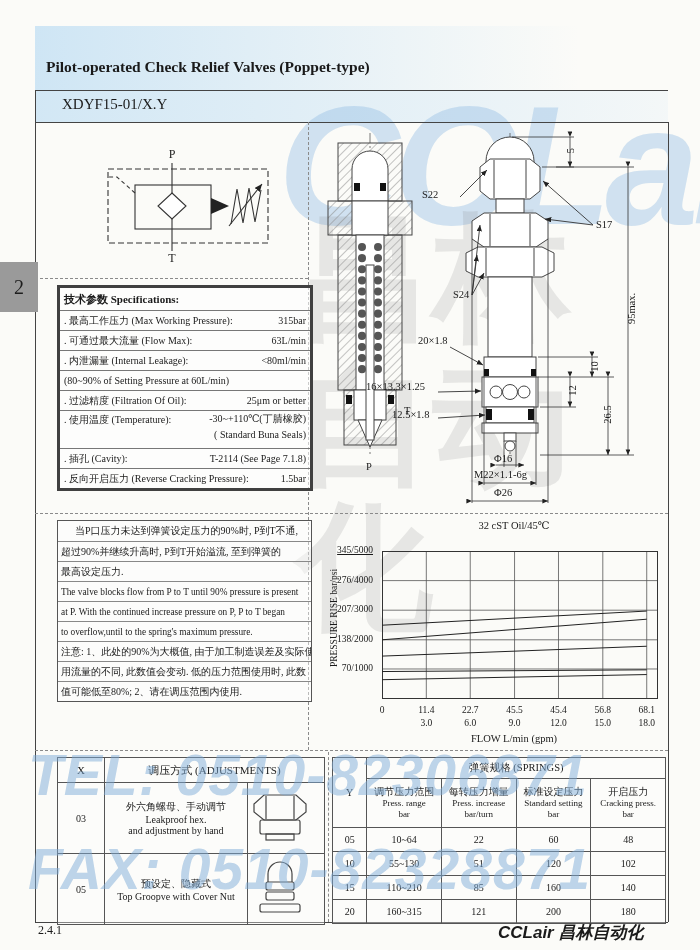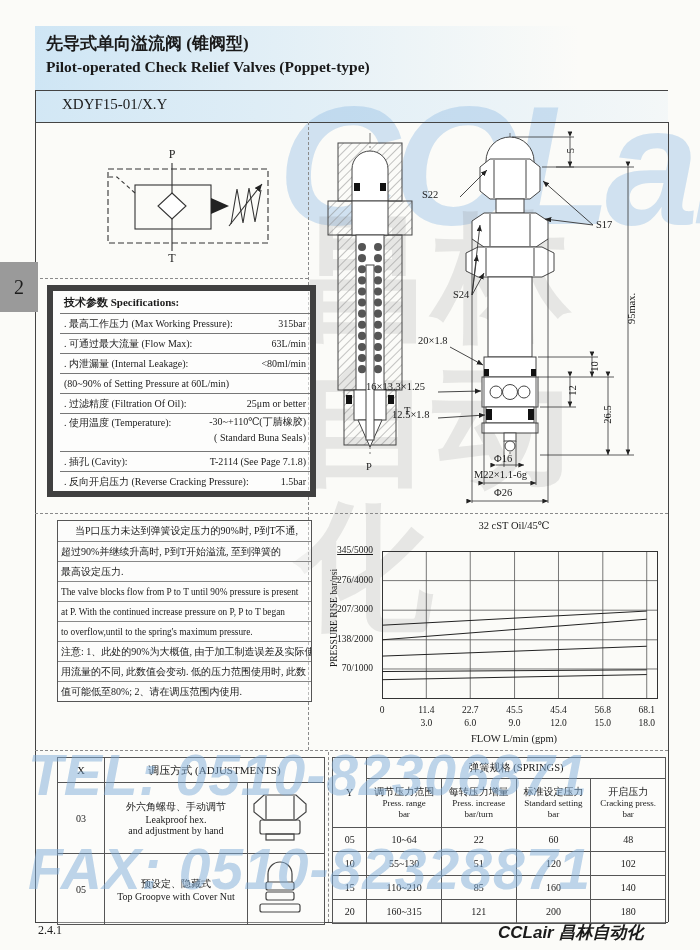--- a/index.html
+++ b/index.html
@@ -25,21 +25,21 @@
   .wm-tel{left:28px;top:742px;font-size:57px;letter-spacing:1px;color:rgba(126,172,216,.5);z-index:3;}
   .wm-fax{left:28px;top:836px;font-size:57px;letter-spacing:1px;color:rgba(126,172,216,.5);z-index:3;}
   .content{z-index:2;}
   
   .title-cn{left:46px;top:32px;font-size:17px;font-weight:bold;}
   .title-en{left:46px;top:58px;font-size:15.5px;font-weight:bold;}
   .model{left:62px;top:96px;font-size:15px;}
   .page-tab{left:0;top:262px;width:38px;height:50px;background:#9a9a9a;color:#1d1d1d;
     font-size:20px;text-align:center;line-height:50px;}
   
-  #spec{left:47px;top:285px;width:250px;border:6px solid #404040;background:rgba(255,255,255,.55);padding-left:7px;}
+  #spec{left:57px;top:285px;width:250px;border:3px solid #404040;background:rgba(255,255,255,.55);}
   .spec-row{box-sizing:border-box;display:flex;justify-content:space-between;align-items:center;
     height:20px;border-top:1px solid #777;padding:0 4px;font-size:10px;}
   .spec-row:first-child{border-top:none;height:22px;font-size:11px;font-weight:bold;}
   .spec-row.tall{height:38px;align-items:flex-start;}
   .spec-val2{text-align:right;line-height:1.6;}
   
   .desc{left:57px;top:520px;width:253px;border:1px solid #555;background:rgba(255,255,255,.4);}
   .desc-line{box-sizing:border-box;height:20px;line-height:20px;border-top:1px solid #888;
     padding:0 3px;font-size:9.3px;overflow:hidden;white-space:nowrap;}
   .desc-line:first-child{border-top:none;}
@@ -92,21 +92,20 @@
   <div class="hline content" style="left:35px;top:122px;width:633px;"></div>
   <div class="vline content" style="left:35px;top:90px;height:832px;"></div>
   <div class="vline content" style="left:668px;top:122px;height:800px;"></div>
   <div class="hline content" style="left:35px;top:922px;width:633px;"></div>
   <div class="vdash content" style="left:308px;top:122px;height:628px;"></div>
   <div class="hdash content" style="left:35px;top:278px;width:273px;"></div>
   <div class="hdash content" style="left:35px;top:513px;width:633px;"></div>
   <div class="hdash content" style="left:35px;top:750px;width:633px;"></div>
   <div class="vdash content" style="left:328px;top:752px;height:170px;"></div>
 
-  <div class="abs title-cn content">先导式单向溢流阀 (锥阀型)</div>
   <div class="abs title-en content">Pilot-operated Check Relief Valves (Poppet-type)</div>
   <div class="abs model content">XDYF15-01/X.Y</div>
   <div class="abs page-tab content">2</div>
 
   <div class="abs content" style="left:63px;top:127px;width:237px;height:153px;">
     <span class="abs" style="left:101px;top:20px;width:16px;text-align:center;font-size:12px;">P</span>
     <span class="abs" style="left:101px;top:124px;width:16px;text-align:center;font-size:12px;">T</span>
     <svg width="237" height="153">
       <defs>
         <marker id="ah" markerWidth="8" markerHeight="8" refX="7" refY="3" orient="auto">

